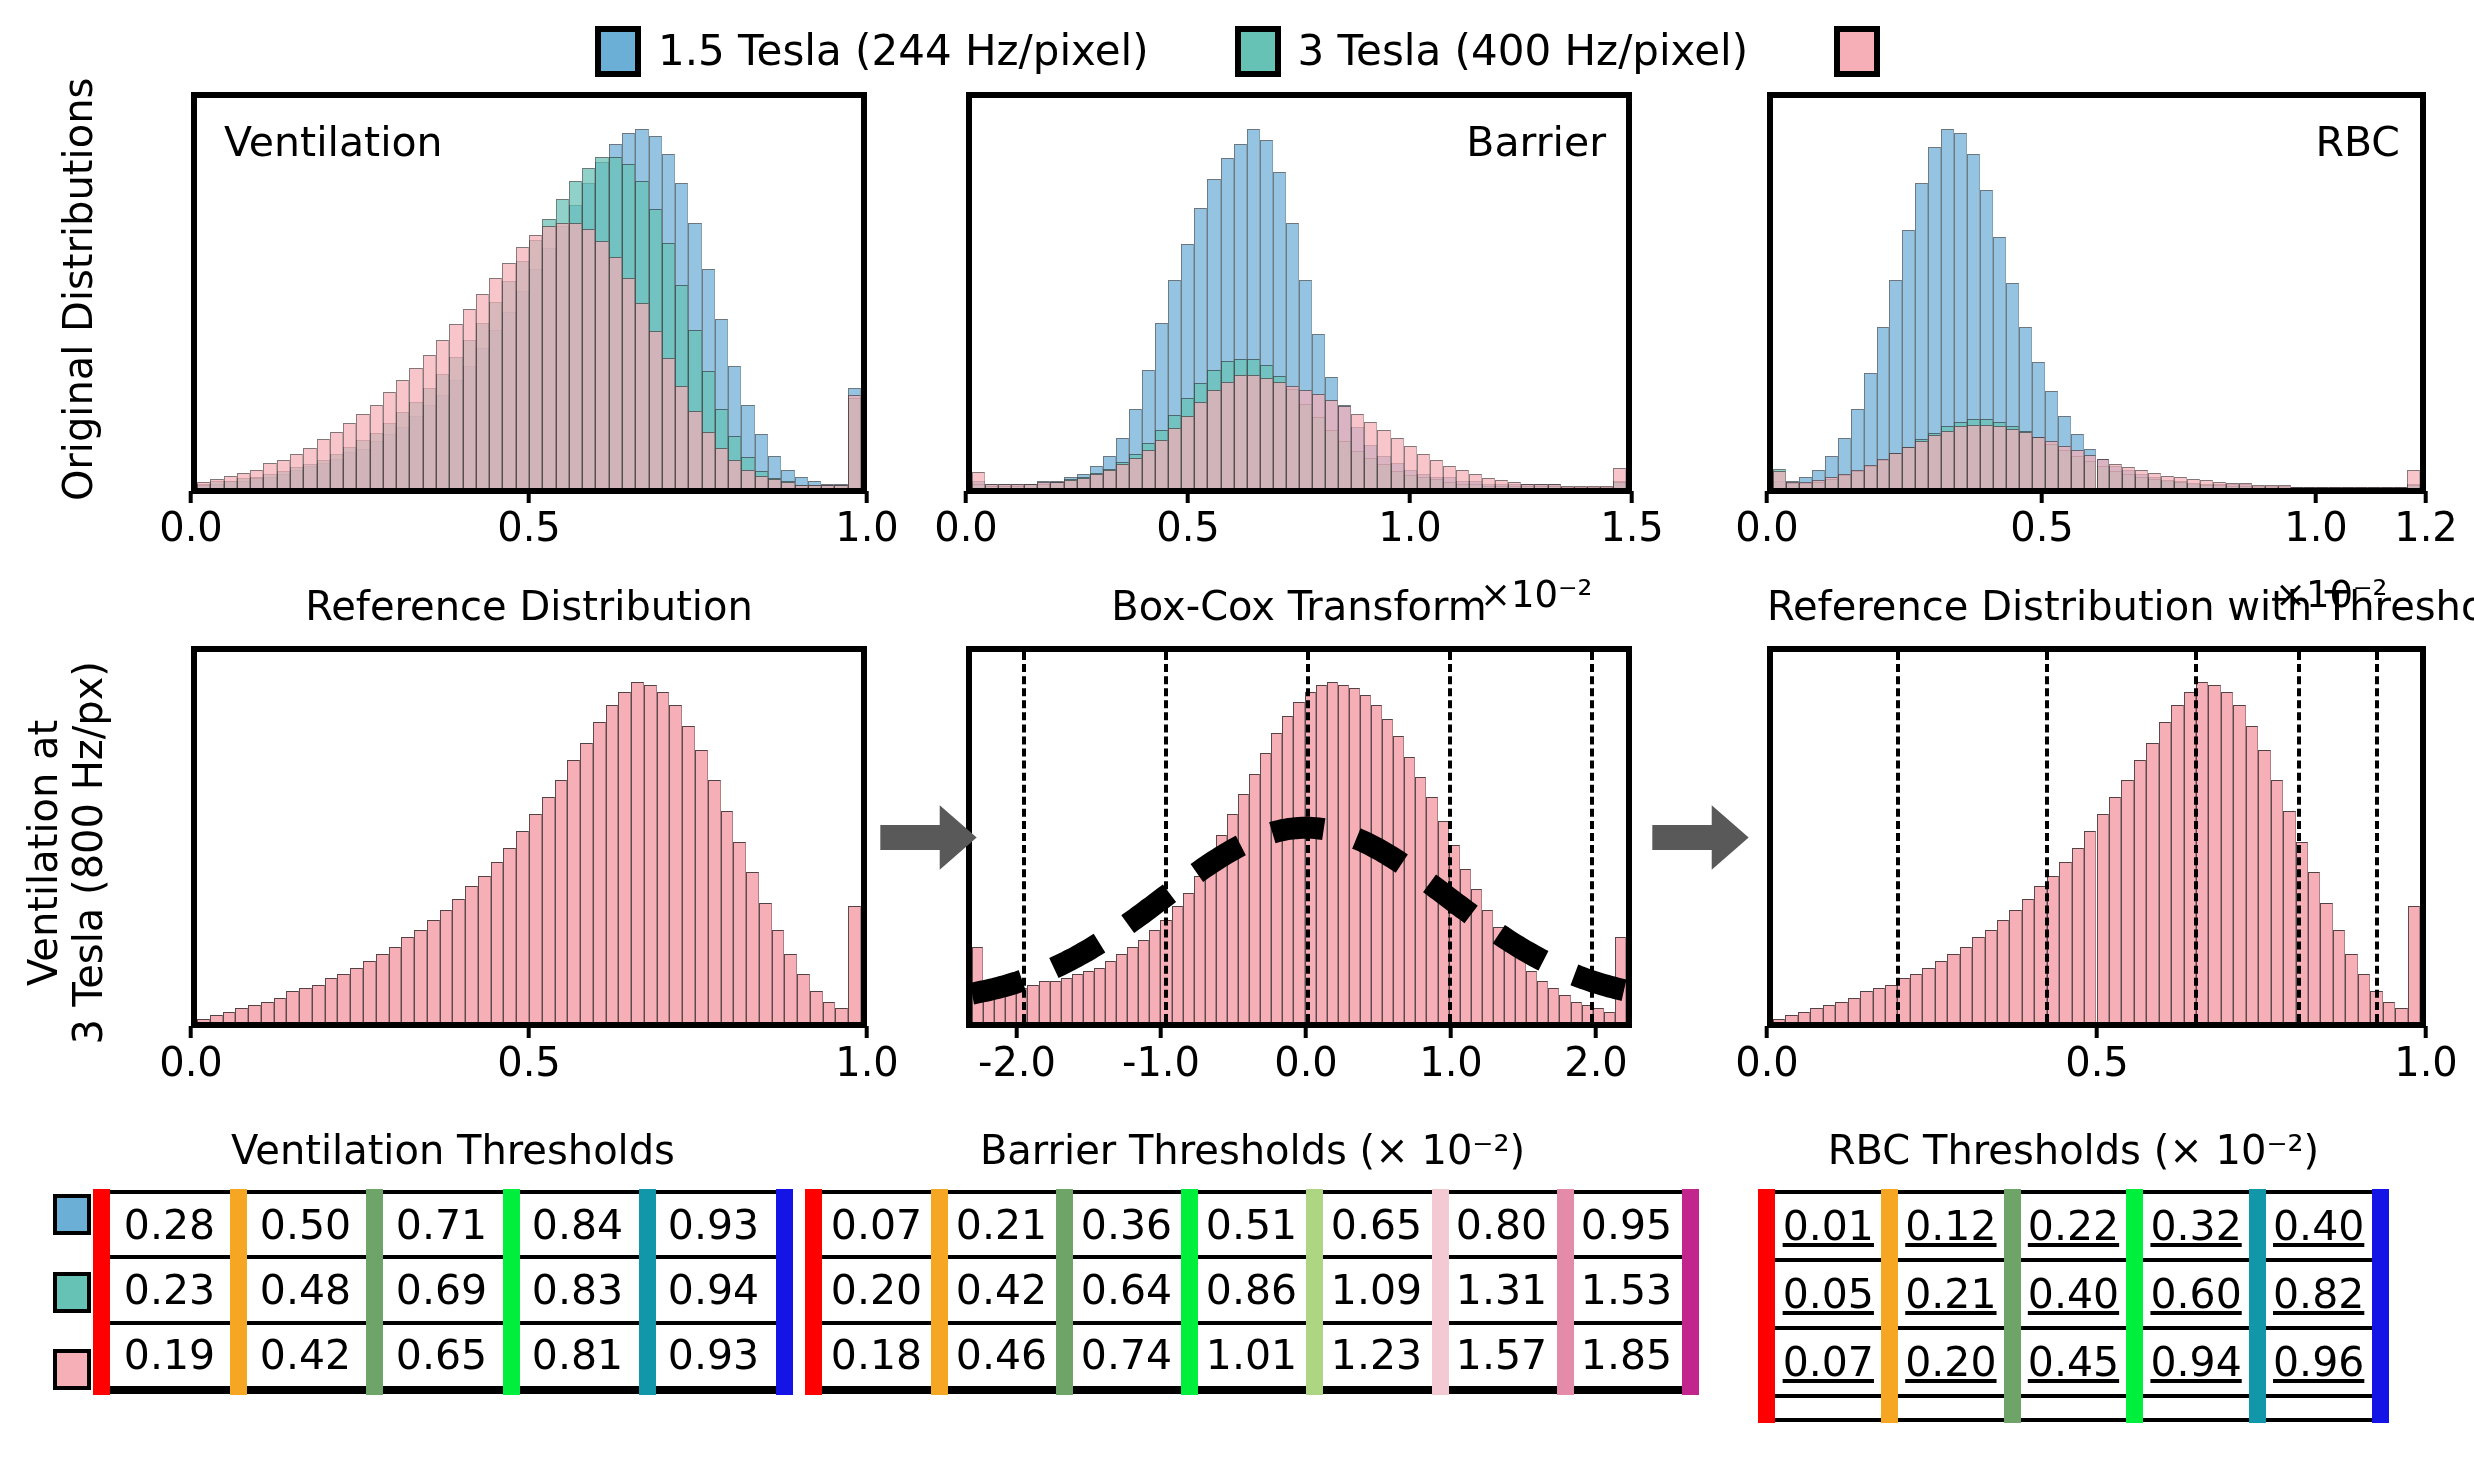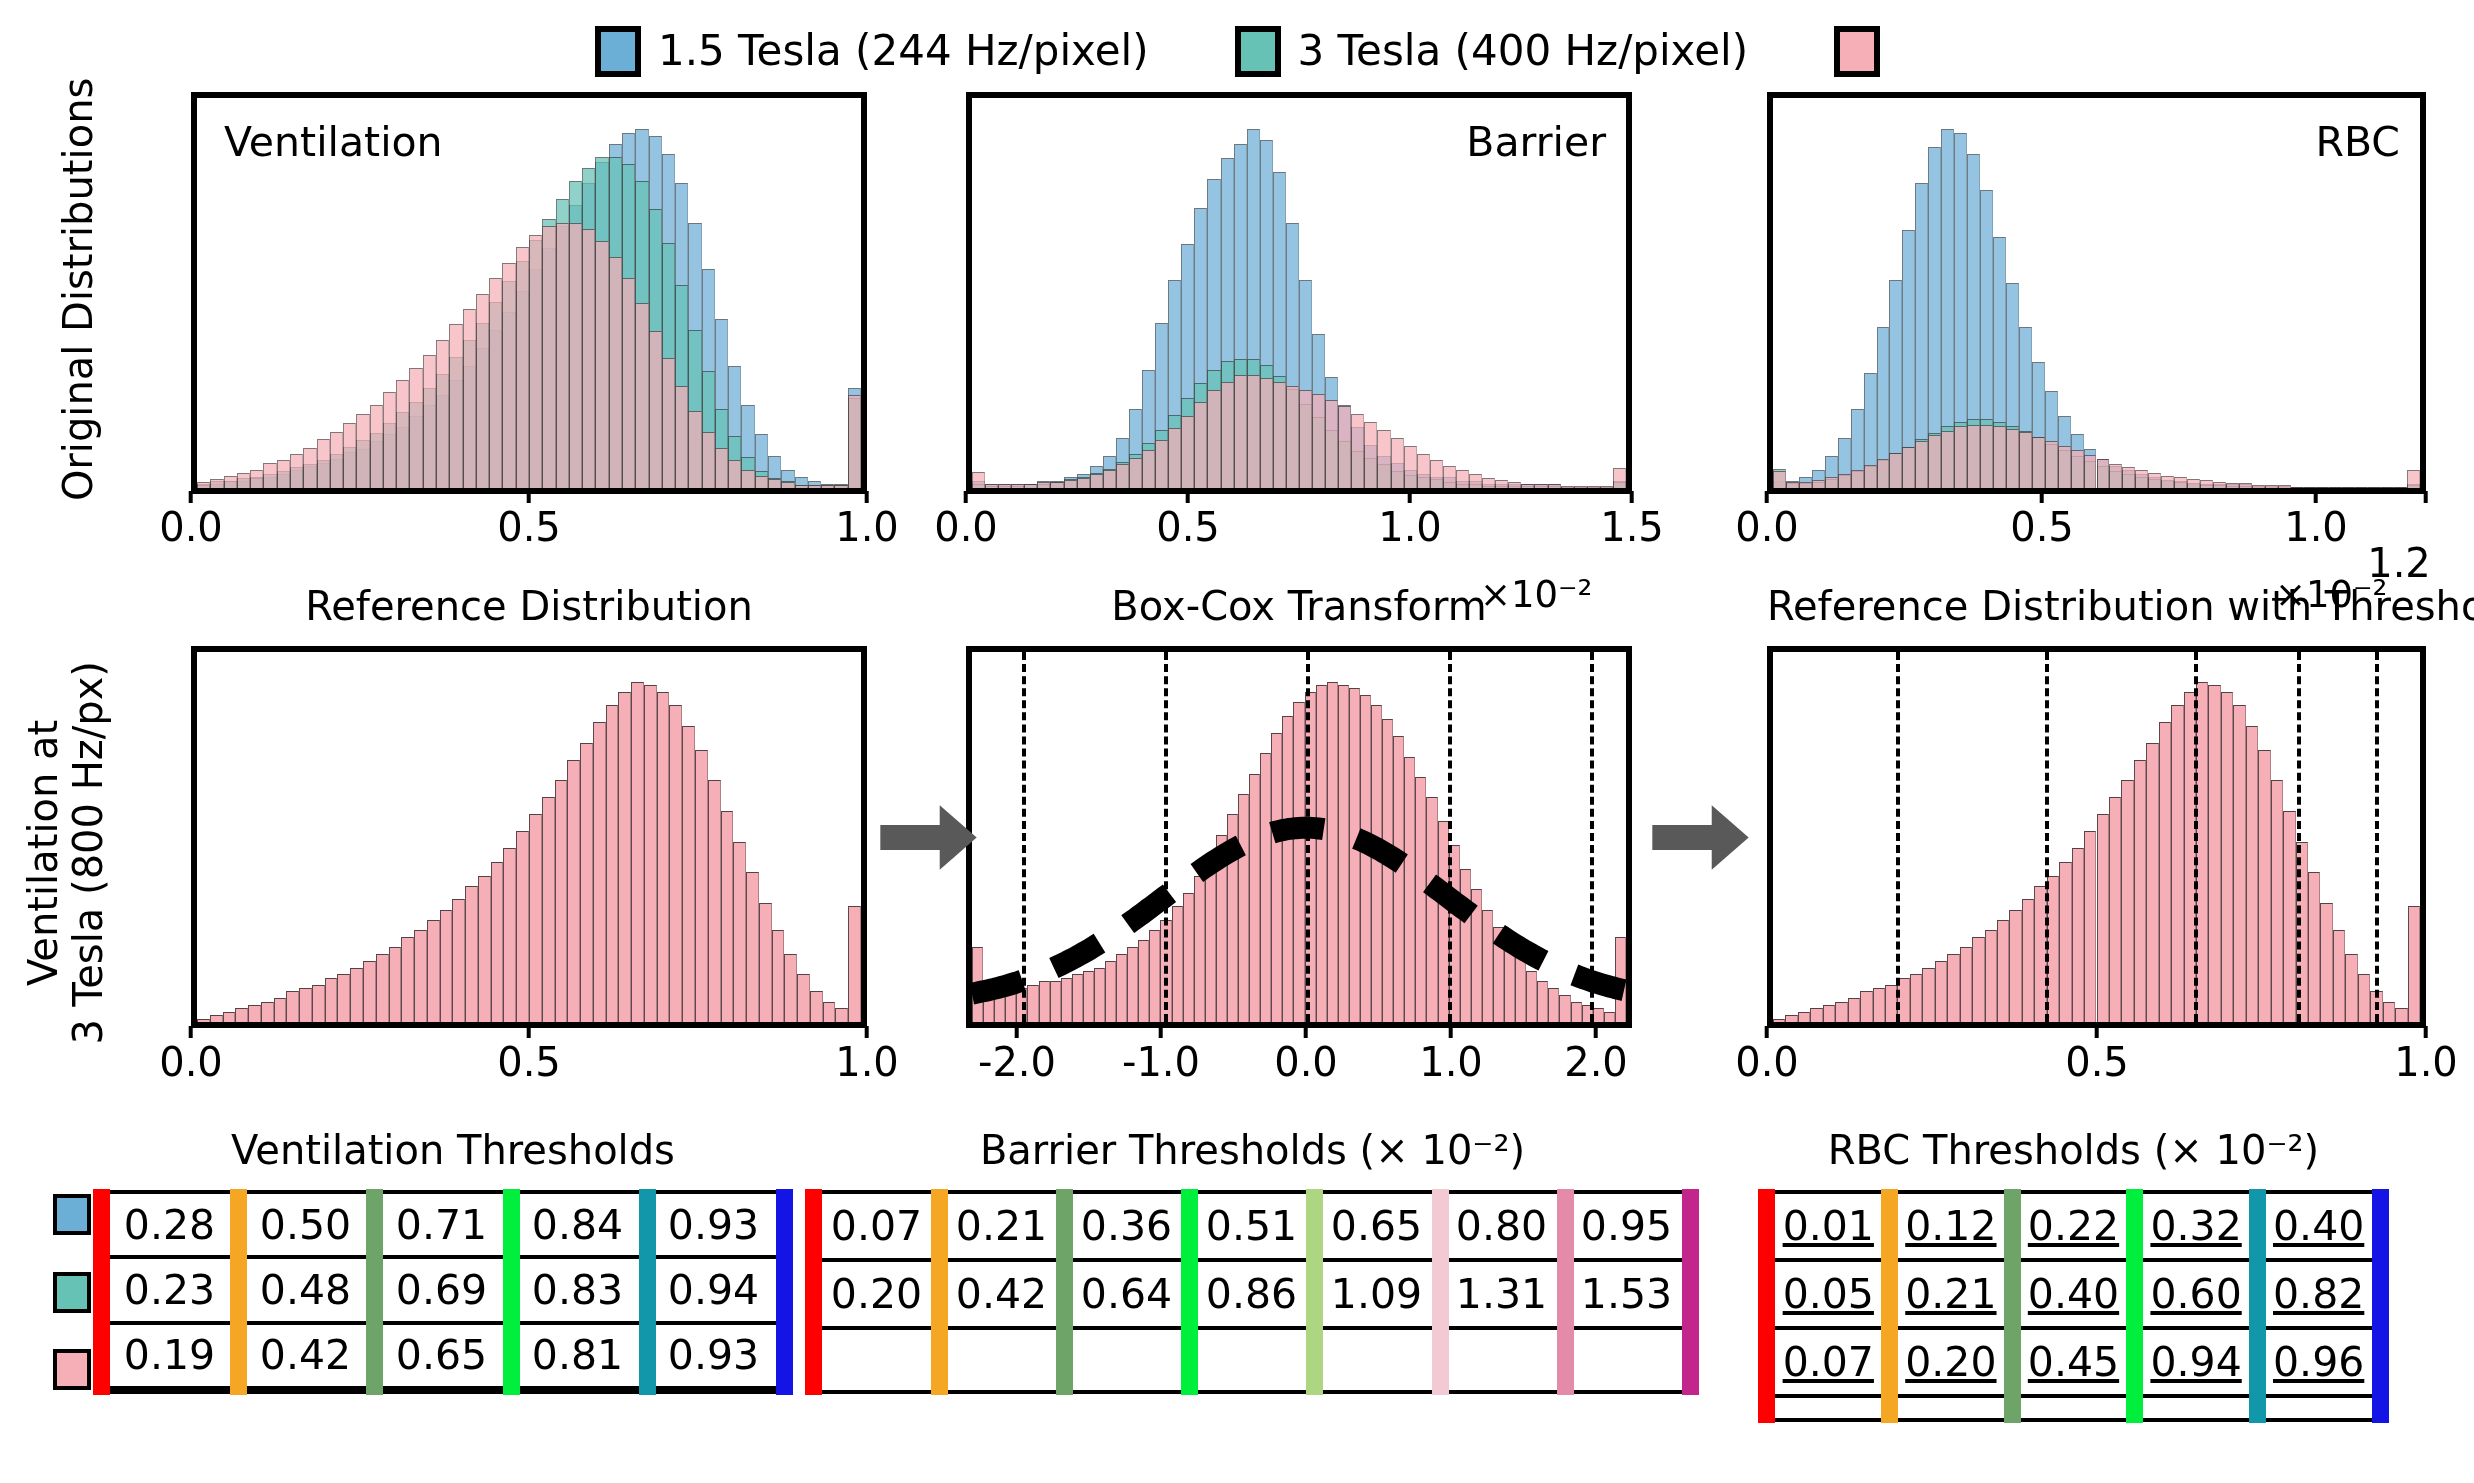--- a/index.html
+++ b/index.html
@@ -628,21 +628,21 @@
   </div>
   <div class="panel-tag" id="tag-p13" style="right: 26px; top: 26px;">RBC</div>
   <div class="axis" id="axis-p13" style="left: 0px; top: 399px; width: 659px; height: 79px;">
       <div class="tick" style="left: 0px;"></div>
       <div class="ticklabel" style="left: 0px;">0.0</div>
       <div class="tick" style="left: 275px;"></div>
       <div class="ticklabel" style="left: 275px;">0.5</div>
       <div class="tick" style="left: 549px;"></div>
       <div class="ticklabel" style="left: 549px;">1.0</div>
       <div class="tick" style="left: 659px;"></div>
-      <div class="ticklabel" style="left: 632px; margin-top: 36px;">1.2</div>
+      <div class="ticklabel" style="left: 659px;">1.2</div>
     </div>
   <div class="expnote" id="exp-p13" style="left: 508px; top: 481px;">×10⁻²</div>
 </div>
 
 <div class="paneltitle" id="title-p21" style="left: 191px; width: 676px; top: 583px;">Reference Distribution</div>
 <div class="paneltitle" id="title-p22" style="left: 966px; width: 666px; top: 583px;">Box-Cox Transform</div>
 <div class="paneltitle" id="title-p23" style="left: 1767px; width: 659px; top: 583px;">Reference Distribution with Thresholds</div>
 
 <div class="panel" id="p21" style="left: 191px; top: 646px; width: 676px; height: 382px;">
   <div class="plotbox">
@@ -933,20 +933,29 @@
       </div>
       <div class="tbl-row" style="height: 68px;">
         <div class="tbl-cell" style="width: 125px; height: 100%;">0.20</div>
         <div class="tbl-cell" style="width: 125px; height: 100%;">0.42</div>
         <div class="tbl-cell" style="width: 125px; height: 100%;">0.64</div>
         <div class="tbl-cell" style="width: 125px; height: 100%;">0.86</div>
         <div class="tbl-cell" style="width: 125px; height: 100%;">1.09</div>
         <div class="tbl-cell" style="width: 125px; height: 100%;">1.31</div>
         <div class="tbl-cell" style="width: 125px; height: 100%;">1.53</div>
       </div>
+      <div class="tbl-row" style="height: 68px;">
+        <div class="tbl-cell" style="width: 125px; height: 100%;">0.18</div>
+        <div class="tbl-cell" style="width: 125px; height: 100%;">0.46</div>
+        <div class="tbl-cell" style="width: 125px; height: 100%;">0.74</div>
+        <div class="tbl-cell" style="width: 125px; height: 100%;">1.01</div>
+        <div class="tbl-cell" style="width: 125px; height: 100%;">1.23</div>
+        <div class="tbl-cell" style="width: 125px; height: 100%;">1.57</div>
+        <div class="tbl-cell" style="width: 125px; height: 100%;">1.85</div>
+      </div>
       <div class="colorbar" style="background: rgb(255, 0, 0); left: -8.6px;"></div>
       <div class="colorbar" style="background: rgb(245, 166, 35); left: 117px;"></div>
       <div class="colorbar" style="background: rgb(111, 164, 105); left: 242px;"></div>
       <div class="colorbar" style="background: rgb(0, 238, 60); left: 367px;"></div>
       <div class="colorbar" style="background: rgb(174, 213, 129); left: 492px;"></div>
       <div class="colorbar" style="background: rgb(243, 201, 212); left: 618px;"></div>
       <div class="colorbar" style="background: rgb(227, 139, 168); left: 743px;"></div>
       <div class="colorbar" style="background: rgb(194, 38, 140); left: 868px;"></div>
     </div>
   </div>

